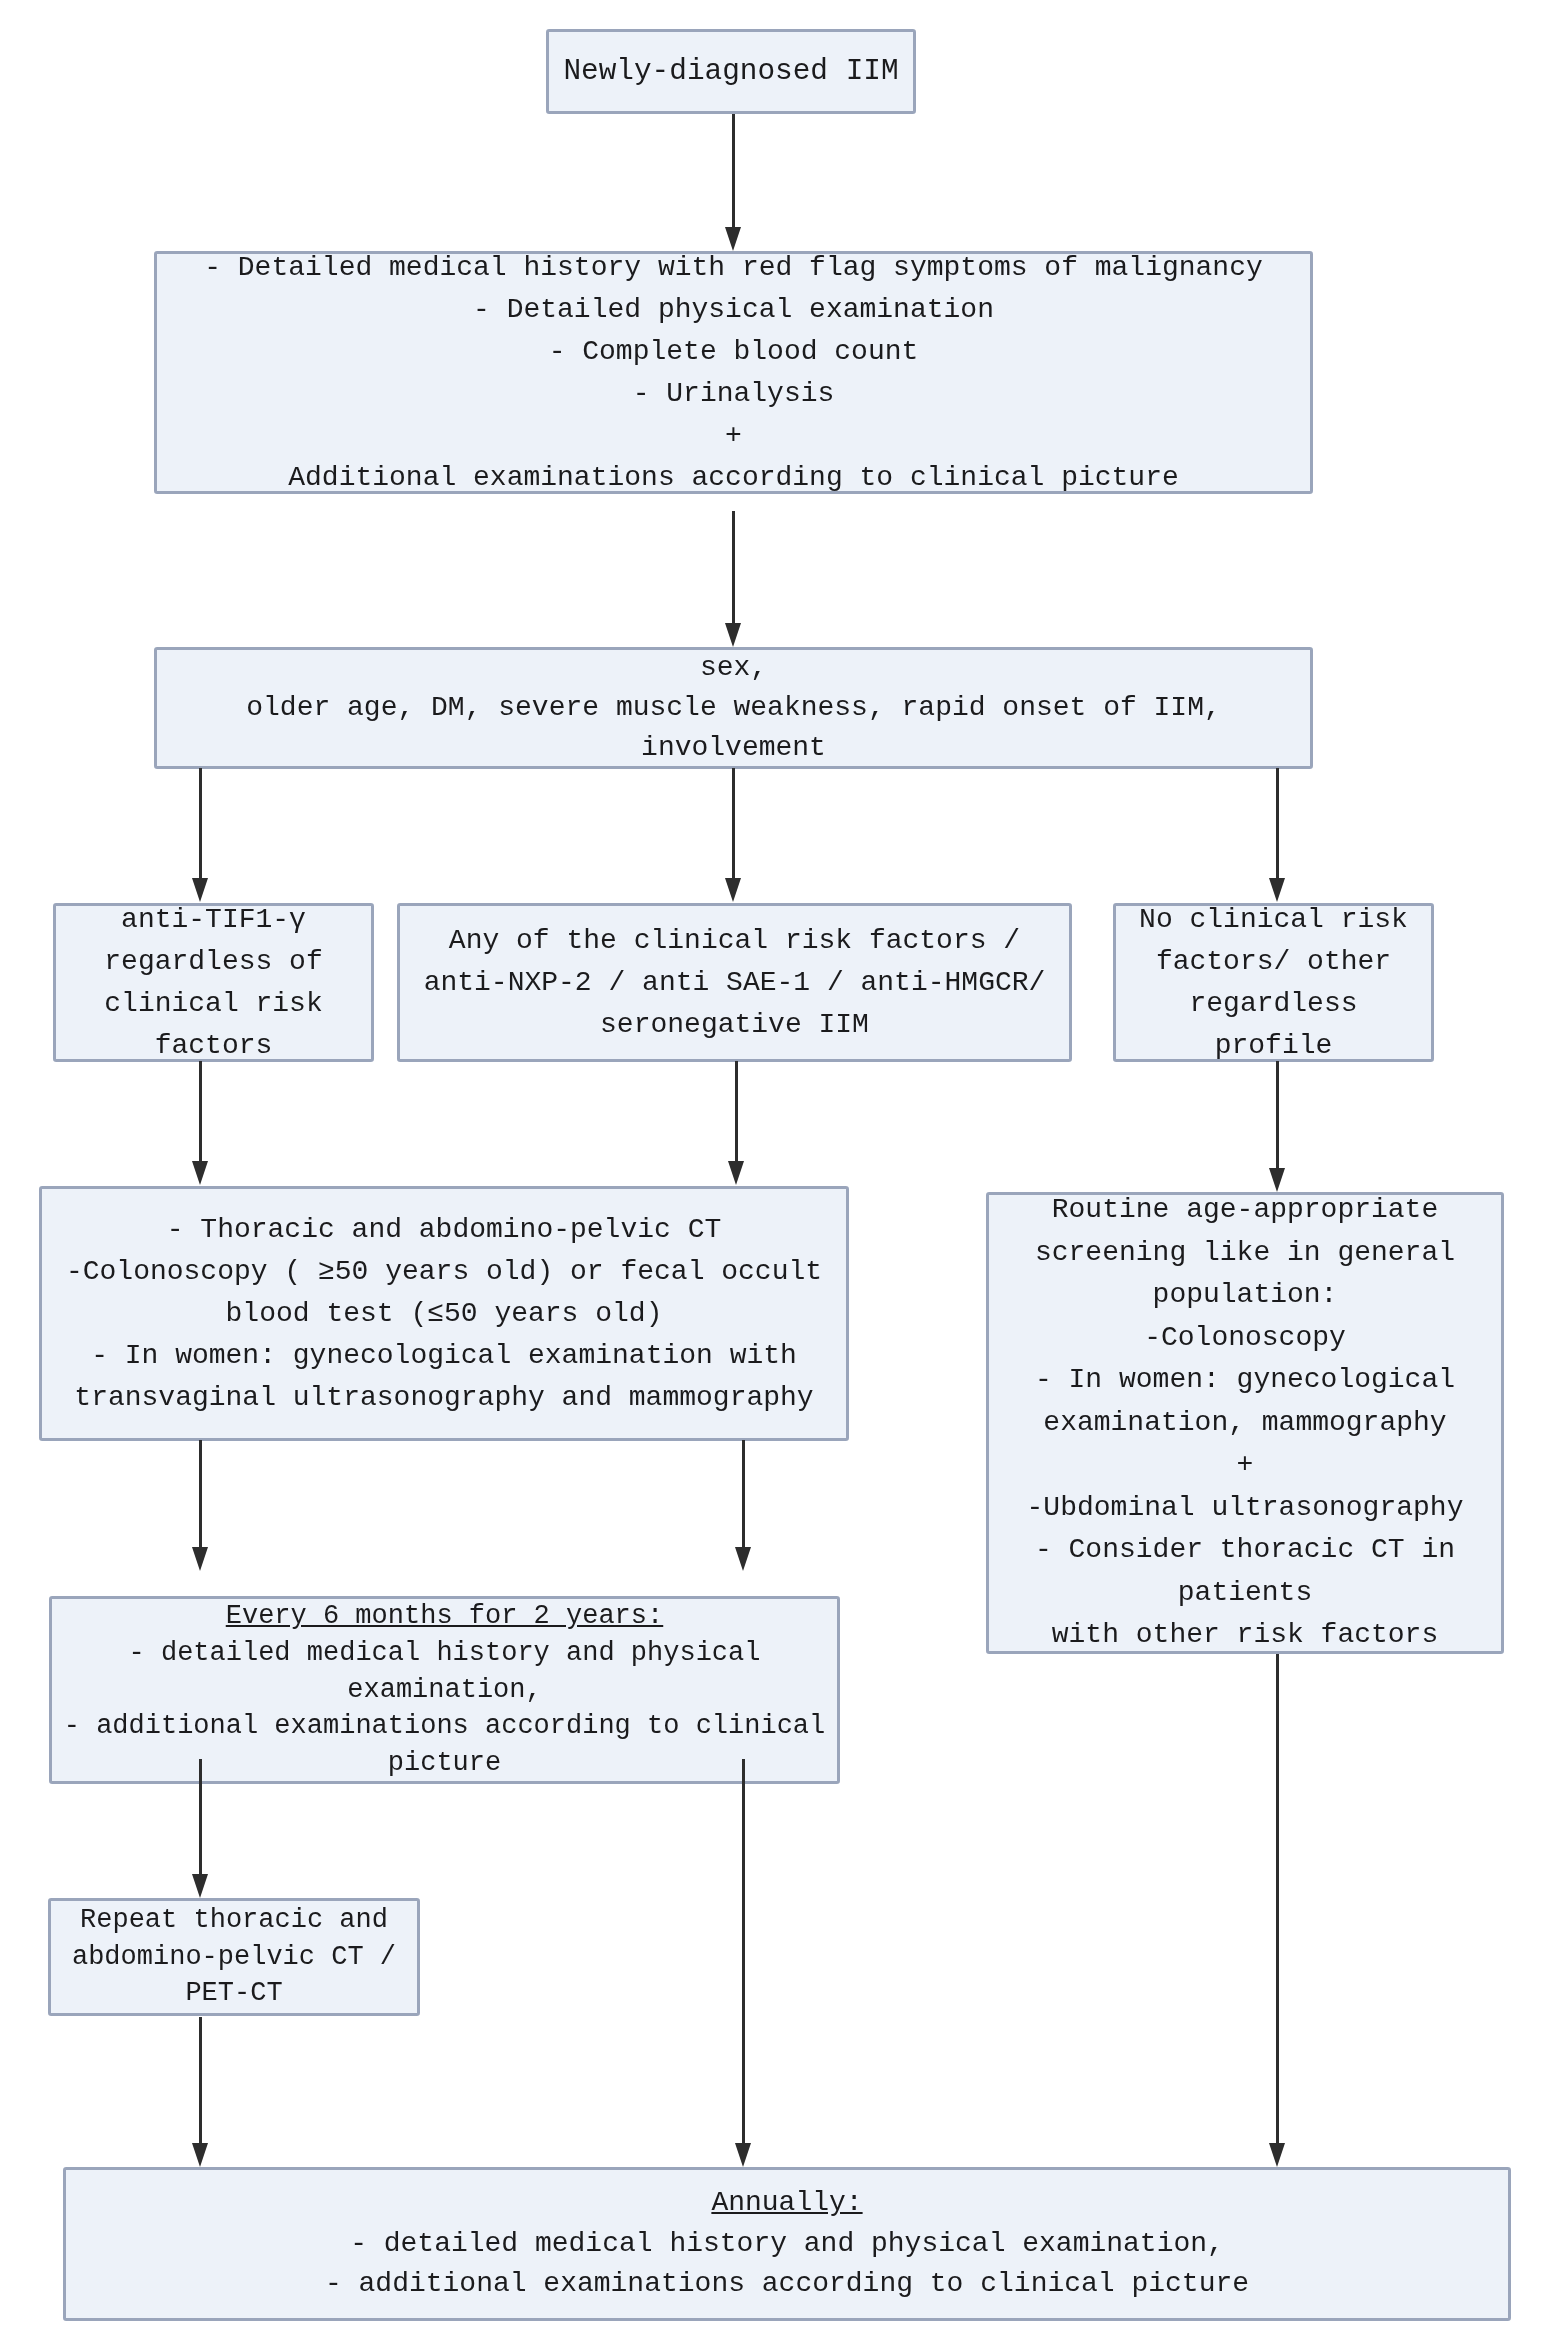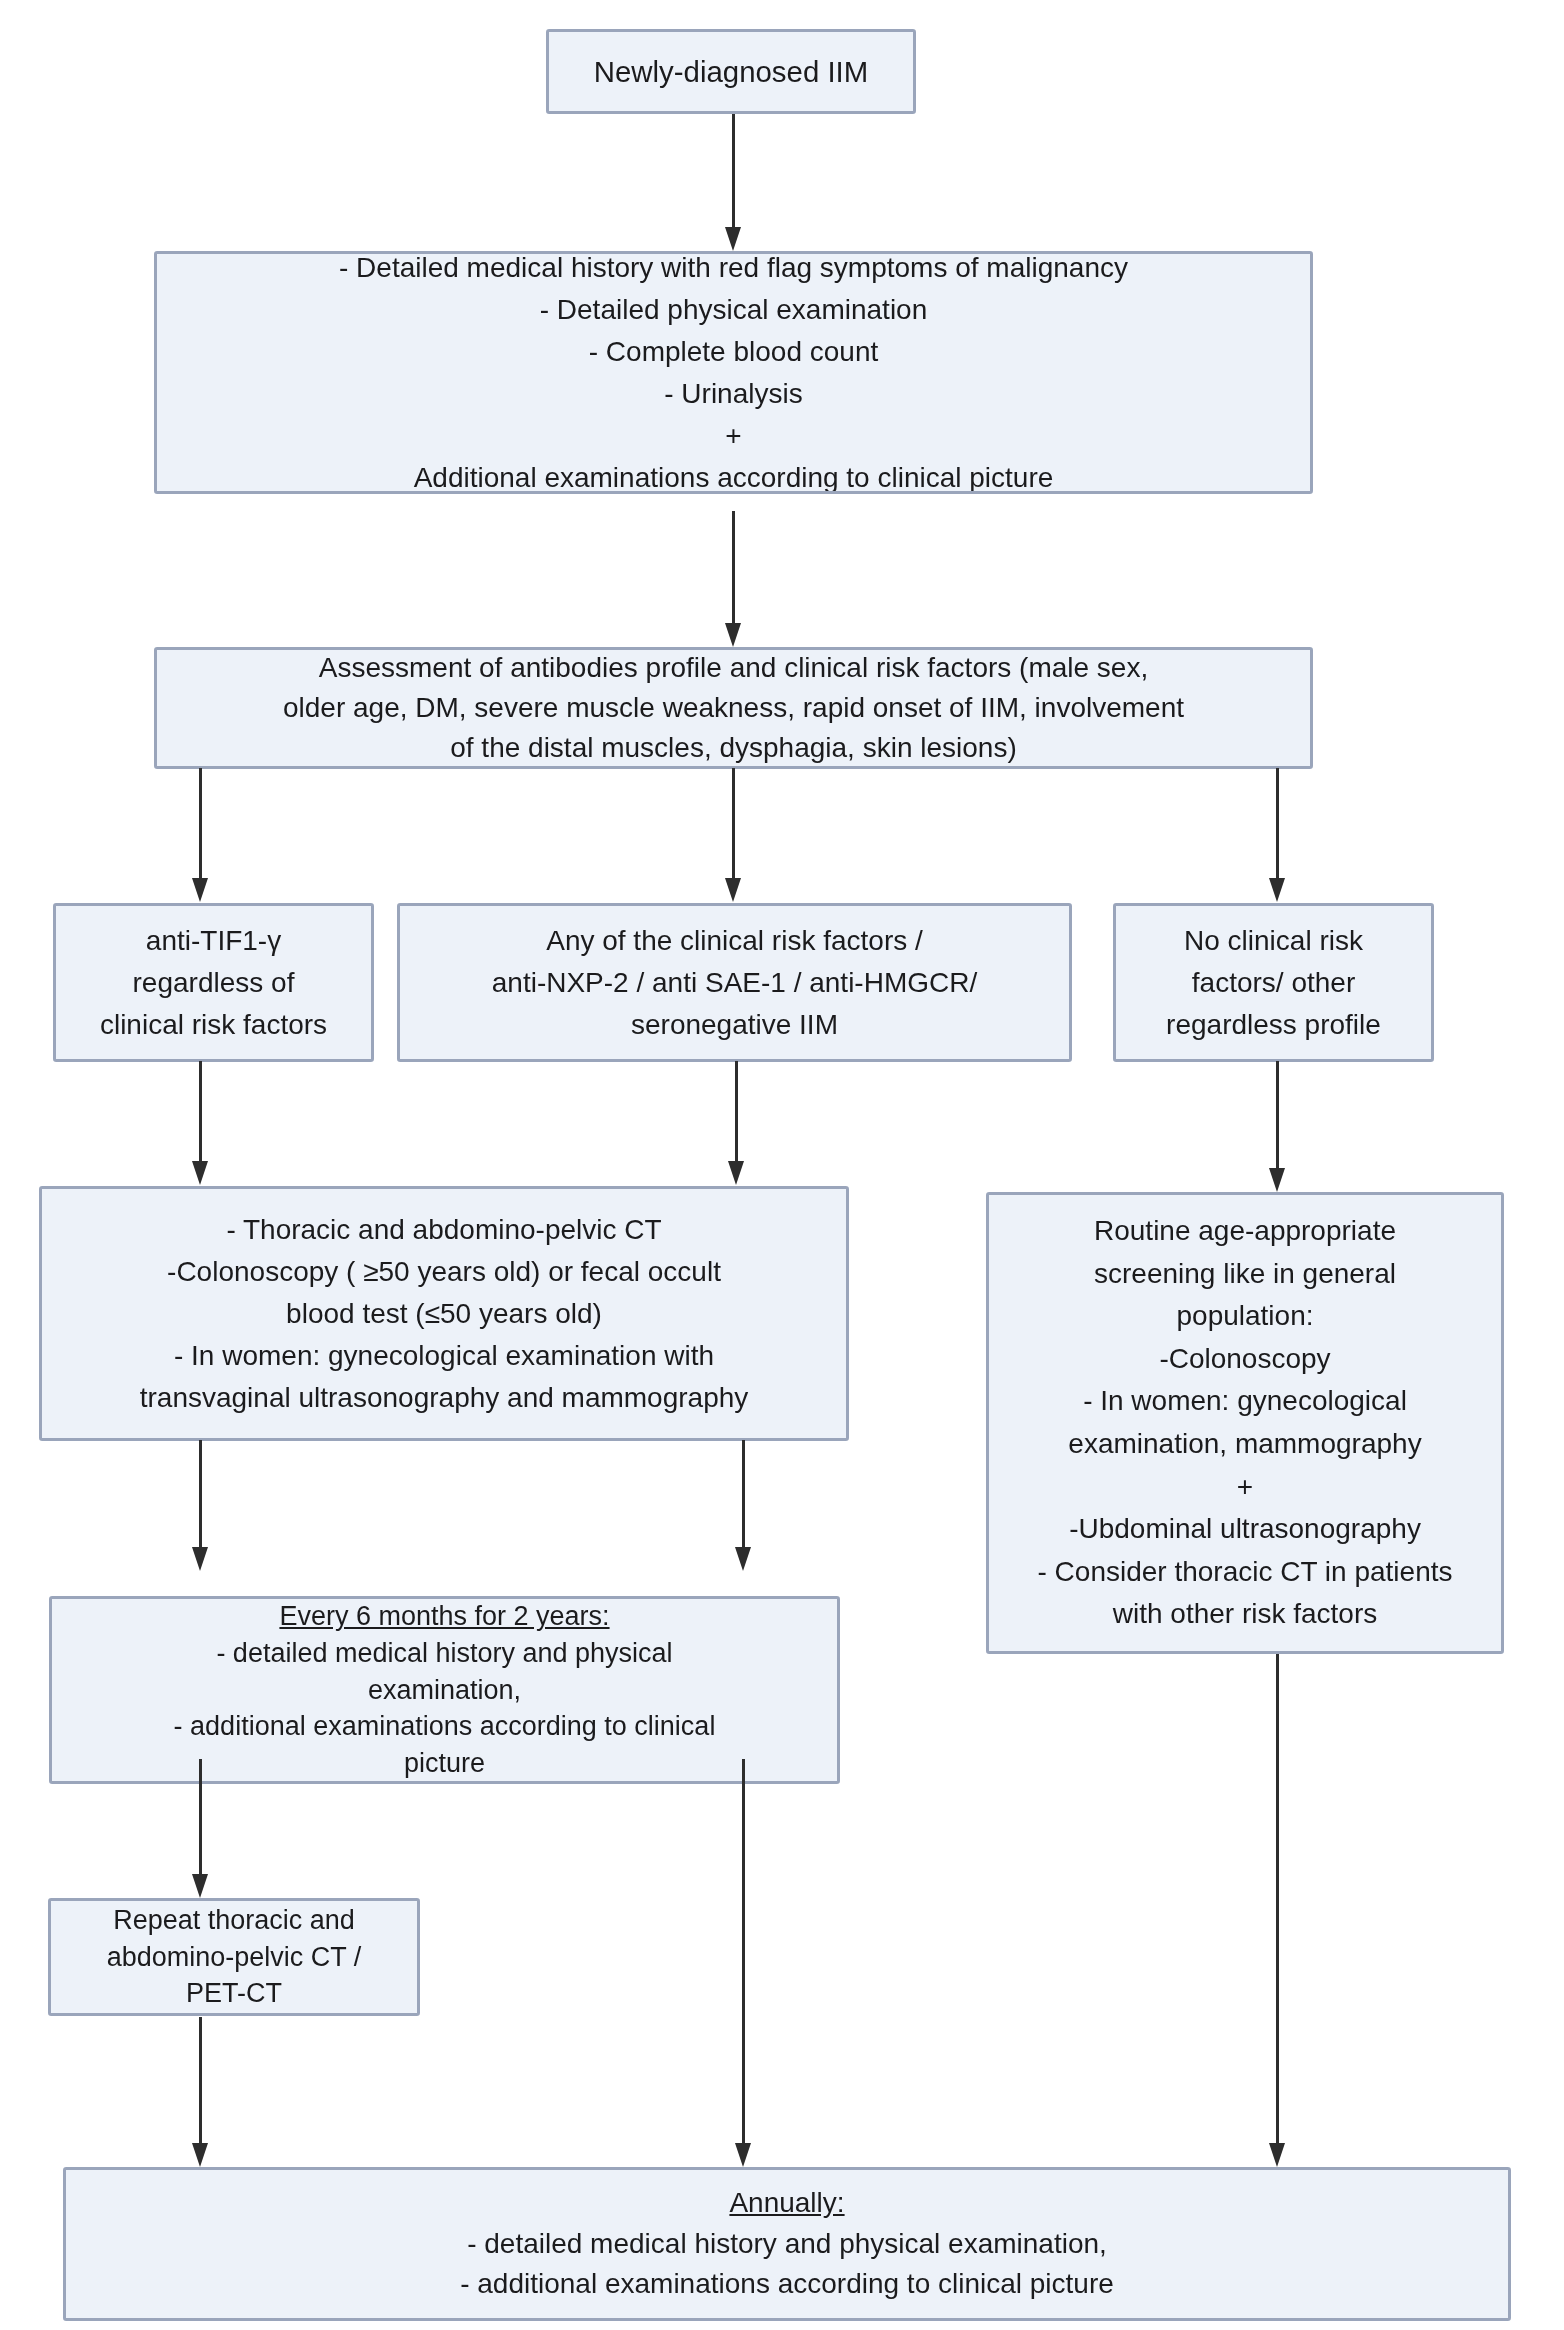--- a/index.html
+++ b/index.html
@@ -1,21 +1,21 @@
 <!DOCTYPE html>
 <html style="--background: #ffffff; --box_fill: #edf2f9; --box_border: #9aa5bb; --arrow: #2d2d2d; --text: #1b1b1d;font-size:10.2px"><head>
 <meta charset="utf-8">
 <style>
   html, body { margin: 0; padding: 0; background: #ffffff; }
   .canvas {
     position: relative;
     width: 1565px;
     height: 2330px;
     background: var(--background, #ffffff);
-    font-family: Liberation Sans, sans-serif;
+    font-family: Liberation Mono, monospace;
     color: var(--text, #1b1b1d);
   }
   .box {
     position: absolute;
     box-sizing: border-box;
     background: var(--box_fill, #edf2f9);
     border: 3.8px solid var(--box_border, #9aa5bb);
     border-radius: 3.2px;
     display: flex;
     flex-direction: column;

